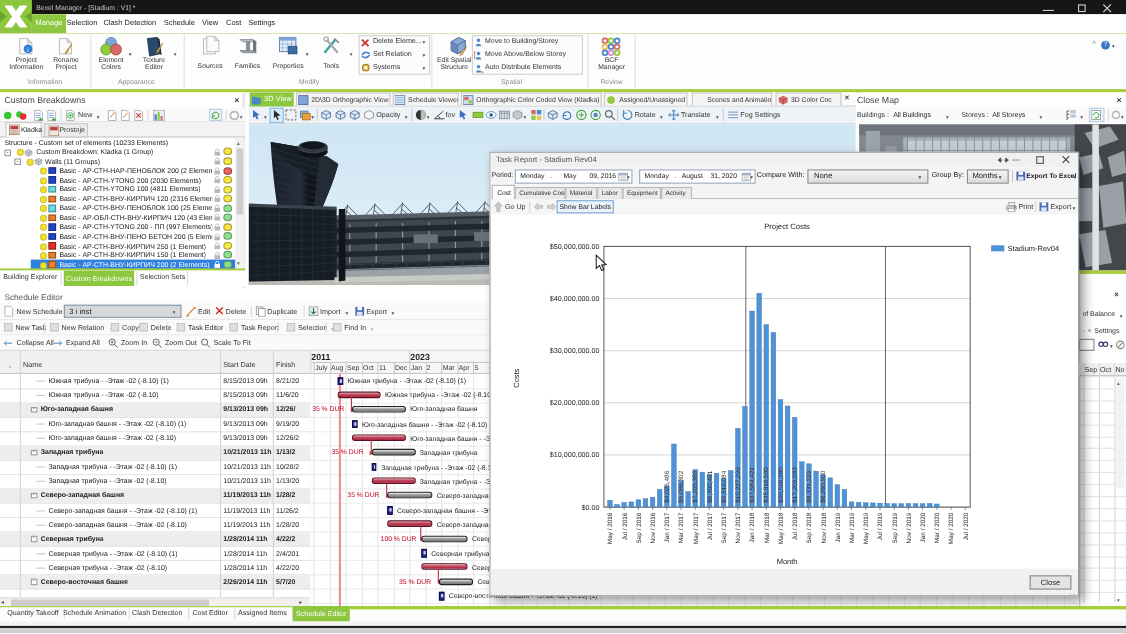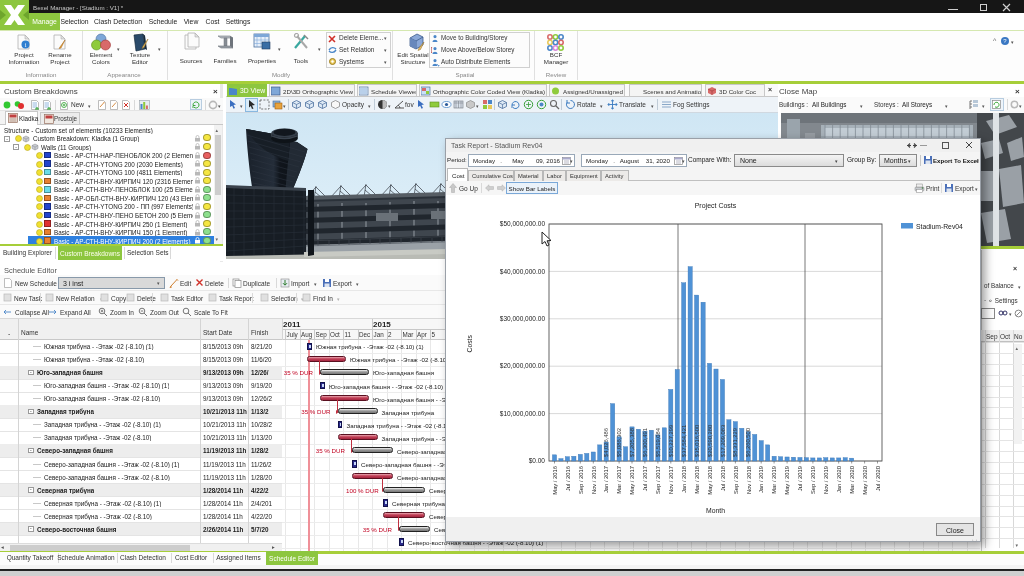--- a/index.html
+++ b/index.html
@@ -786,21 +786,21 @@
     <path d="M6 6 L9 9" stroke="#666" stroke-width="0.9"></path>
   </svg>
 <div class="tbtxt" style="left:194px;top:309px;">Scale To Fit</div>
 <div class="ab" style="left:0;top:319px;width:282px;height:21px;background:#f0f0f0;border-bottom:1px solid #c8c8c8;"></div>
 <div class="ab" style="left:8px;top:330px;font-size:7px;color:#333;">-</div>
 <div class="ab" style="left:21px;top:329px;font-size:6.5px;color:#333;">Name</div>
 <div class="ab" style="left:203px;top:329px;font-size:6.5px;color:#333;">Start Date</div>
 <div class="ab" style="left:251px;top:329px;font-size:6.5px;color:#333;">Finish</div>
 <div class="ab" style="left:282px;top:319px;width:698px;height:21px;background:#f7f7f7;border-bottom:1px solid #c8c8c8;"></div>
 <div class="ab" style="left:283px;top:320px;font-size:8px;color:#222;font-weight:bold;">2011</div>
-<div class="ab" style="left:373px;top:320px;font-size:8px;color:#222;font-weight:bold;">2015</div>
+<div class="ab" style="left:373px;top:320px;font-size:8px;color:#222;font-weight:bold;">2023</div>
 <div class="hline" style="left:282px;top:329px;width:698px;background:#c8c8c8;"></div>
 <div class="ab" style="left:286.5px;top:331px;font-size:6.3px;color:#333;">July</div>
 <div class="vline" style="left:285.0px;top:329px;height:11px;background:#c8c8c8;"></div>
 <div class="ab" style="left:301.0px;top:331px;font-size:6.3px;color:#333;">Aug</div>
 <div class="vline" style="left:299.5px;top:329px;height:11px;background:#c8c8c8;"></div>
 <div class="ab" style="left:315.5px;top:331px;font-size:6.3px;color:#333;">Sep</div>
 <div class="vline" style="left:314.0px;top:329px;height:11px;background:#c8c8c8;"></div>
 <div class="ab" style="left:330.0px;top:331px;font-size:6.3px;color:#333;">Oct</div>
 <div class="vline" style="left:328.5px;top:329px;height:11px;background:#c8c8c8;"></div>
 <div class="ab" style="left:344.5px;top:331px;font-size:6.3px;color:#333;">11</div>

